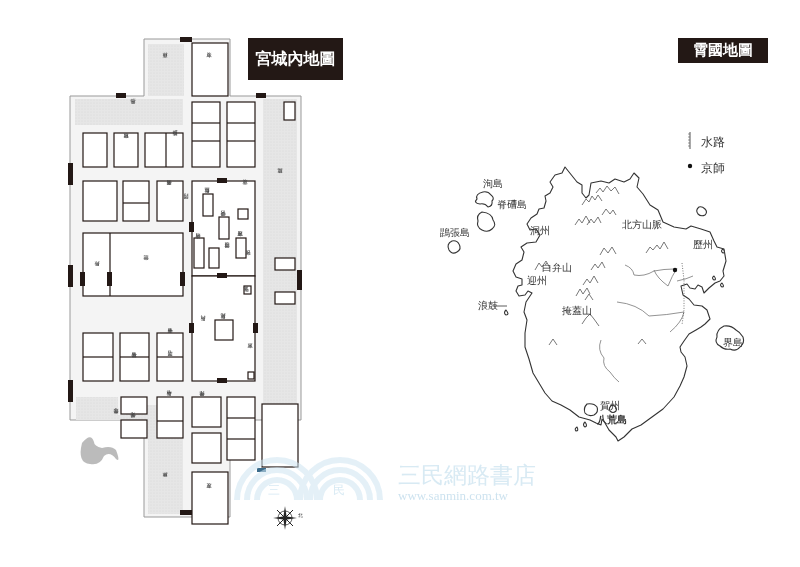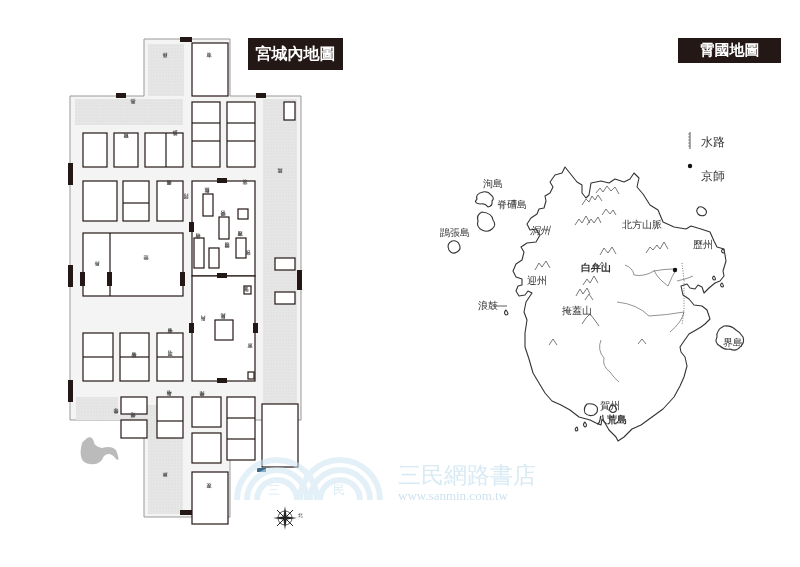--- a/index.html
+++ b/index.html
@@ -9,21 +9,21 @@
   .lbl{position:absolute;font-size:5px;color:#444;writing-mode:vertical-rl;transform:rotate(180deg);line-height:1;white-space:nowrap;}
   .maplbl{position:absolute;font-size:10px;color:#333;white-space:nowrap;font-family:"DejaVu Serif",serif;}
   .legend-txt{font-size:12px;color:#333;font-family:"DejaVu Sans",sans-serif;}
   svg{position:absolute;left:0;top:0;}
   .wm{position:absolute;color:#cbe3f0;opacity:.75;}
 </style>
 </head>
 <body>
 
 <div>
-  <div class="abs title-box" style="left:248px;top:38px;width:95px;height:32px;font-size:16px;">宮城內地圖</div>
+  <div class="abs title-box" style="left:248px;top:38px;width:95px;height:42px;font-size:16px;">宮城內地圖</div>
 
   <svg width="800" height="567">
     <defs>
       <pattern id="dots" width="3" height="3" patternUnits="userSpaceOnUse">
         <rect width="3" height="3" fill="#e6e6e6"></rect>
         <circle cx="1" cy="1" r=".5" fill="#d6d6d6"></circle>
       </pattern>
     </defs>
 
     <path d="M144,39 H230 V96 H301 V420 H230 V517 H144 V420 H70 V96 H144 Z" fill="#f4f4f4" stroke="#999" stroke-width="1"></path>
@@ -175,36 +175,36 @@
       <path d="M320,500 a20,20 0 0 1 40,0"></path>
     </g>
   </svg>
   <span class="wm" style="left:268px;top:482px;font-size:12px;">三</span>
   <span class="wm" style="left:333px;top:482px;font-size:12px;">民</span>
   <span class="wm" style="left:398px;top:460px;font-size:23px;font-family:'DejaVu Serif',serif;">三民網路書店</span>
   <span class="wm" style="left:398px;top:488px;font-size:13px;font-family:Liberation Serif, serif;color:#bcd9ea;">www.sanmin.com.tw</span>
 </div>
 
 <div>
-  <div class="abs title-box" style="left:678px;top:38px;width:103px;height:25px;font-size:15px;">霄國地圖</div>
+  <div class="abs title-box" style="left:678px;top:38px;width:90px;height:25px;font-size:15px;">霄國地圖</div>
 
   <div>
     <svg width="800" height="567">
       <line x1="690" y1="132" x2="690" y2="149" stroke="#555" stroke-width="1"></line>
       <g stroke="#555" stroke-width=".6">
         <line x1="688" y1="134" x2="690" y2="134"></line>
           <line x1="688" y1="137" x2="690" y2="137"></line>
         <line x1="688" y1="140" x2="690" y2="140"></line>
           <line x1="688" y1="143" x2="690" y2="143"></line>
         <line x1="688" y1="146" x2="690" y2="146"></line>
       </g>
       <circle cx="690" cy="166" r="2.2" fill="#111"></circle>
     </svg>
     <span class="abs legend-txt" style="left:701px;top:134px;">水路</span>
-    <span class="abs legend-txt" style="left:701px;top:160px;margin-top:8px;">京師</span>
+    <span class="abs legend-txt" style="left:701px;top:160px;">京師</span>
   </div>
 
   <svg width="800" height="567">
     <g fill="#fff" stroke="#333" stroke-width="1.1" stroke-linejoin="round">
       <path d="M577,182 l5,3 0,8 4,5 3,-3 2,-12 10,-2 8,2 6,-4 9,3 6,-3 4,-6 5,5 -2,9 6,7 7,11 8,5 5,12 11,5 12,2 5,-3 10,3 9,3 4,9 3,6 7,2 2,12 -3,10 1,5 -4,5 -5,2 -6,5 -5,5 -2,-6 -4,-2 -3,4 -5,-1 -3,-4 -6,2 2,9 6,4 5,6 8,1 5,4 3,9 -5,5 -4,3 -5,3 -7,4 -5,7 -4,6 1,5 4,5 2,9 -3,11 -4,9 -6,11 -11,12 -11,8 -11,8 -9,4 -8,8 -6,4 -2,-4 -7,-7 -4,-7 -3,-4 -1,6 -5,-2 -6,-3 -11,-3 -9,-7 -9,-5 -9,-4 -7,-8 -6,-10 -6,-10 -4,-14 -4,-12 0,-14 2,-13 -3,-8 2,-10 6,-9 -4,-2 -3,4 -6,1 -3,-5 2,-5 4,-1 0,-6 -6,-2 -3,-6 3,-7 6,-4 2,-8 -3,-5 6,-4 9,-1 4,-7 -4,-6 -6,1 -3,-6 4,-6 6,-4 2,-5 5,-1 2,-7 -1,-5 5,-3 3,-6 -3,-5 5,-7 7,-2 3,-6 Z"></path>
       <path d="M483,192 q-8,2 -6,7 q-4,4 3,5 q5,-1 8,3 q5,-1 4,-6 q3,-3 -1,-6 q-3,-4 -8,-3 Z"></path>
       <path d="M482,212 q-6,3 -4,9 q-2,6 4,9 q6,3 10,-1 q5,-4 1,-9 q-1,-7 -11,-8 Z"></path>
       <path d="M452,241 q-6,3 -3,9 q3,5 8,2 q5,-3 2,-8 q-2,-4 -7,-3 Z"></path>
       <path d="M699,207 q-4,3 -1,7 q3,3 7,1 q3,-3 0,-6 q-3,-3 -6,-2 Z"></path>
       <path d="M724,326 q-8,4 -7,11 q-3,6 3,9 q4,4 10,3 q6,3 10,-2 q5,-4 3,-10 q-3,-5 -7,-7 q-5,-5 -12,-4 Z"></path>
@@ -247,23 +247,23 @@
     </g>
 
     <path d="M682,263 L684,280 L684,310 L682,325" fill="none" stroke="#555" stroke-width=".8" stroke-dasharray="1,1.5"></path>
 
     <circle cx="675" cy="270" r="2.2" fill="#111"></circle>
   </svg>
 
   <span class="maplbl" style="left:483px;top:177px;">洵島</span>
   <span class="maplbl" style="left:497px;top:198px;">脊𥕢島</span>
   <span class="maplbl" style="left:440px;top:226px;">鵾張島</span>
-  <span class="maplbl" style="left:530px;top:224px;font-style:italic;">洞州</span>
+  <span class="maplbl" style="left:530px;top:224px;">洞州</span>
   <span class="maplbl" style="left:622px;top:218px;">北方山脈</span>
   <span class="maplbl" style="left:693px;top:238px;">歷州</span>
-  <span class="maplbl" style="left:581px;top:261px;font-weight:bold;">白弁山</span>
+  <span class="maplbl" style="left:542px;top:261px;">白弁山</span>
   <span class="maplbl" style="left:527px;top:274px;">迎州</span>
   <span class="maplbl" style="left:478px;top:299px;">浪鼓</span>
   <span class="maplbl" style="left:562px;top:304px;text-align:right;">掩蓋山</span>
   <span class="maplbl" style="left:600px;top:366px;margin-top:33px;">賀州</span>
   <span class="maplbl" style="left:723px;top:336px;">界島</span>
   <span class="maplbl" style="left:597px;top:413px;font-weight:bold;">八荒島</span>
 </div>
 
 </body></html>

